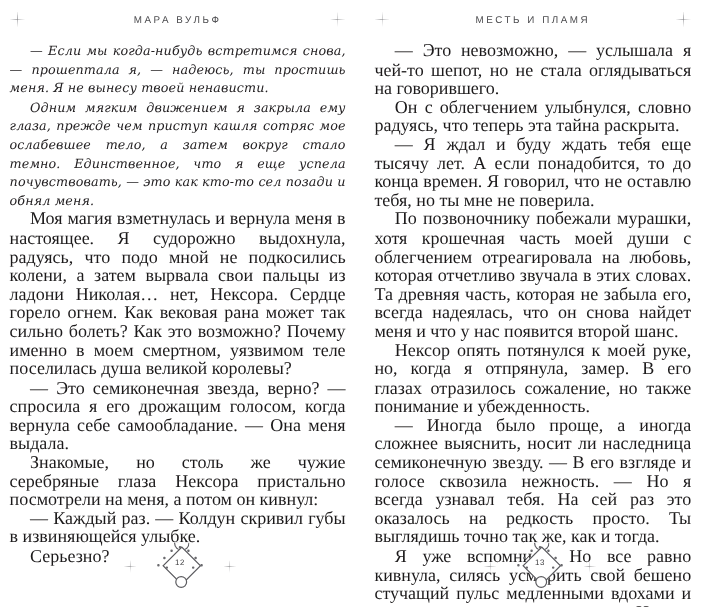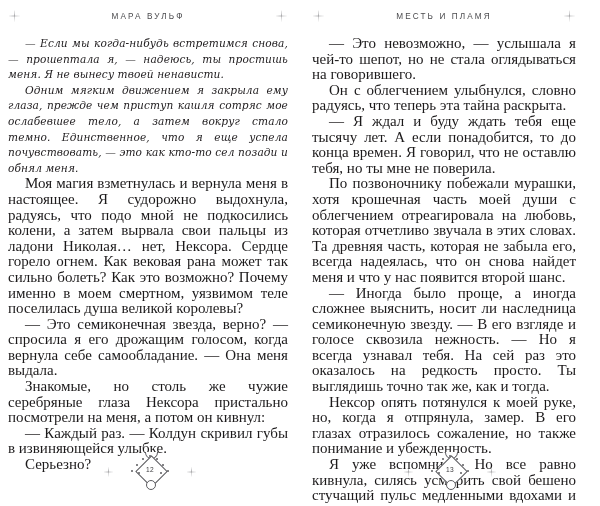--- a/index.html
+++ b/index.html
@@ -221,22 +221,22 @@
       <span class="spark"></span>
       <span class="runhead-title">МЕСТЬ И ПЛАМЯ</span>
       <span class="spark"></span>
     </div>
 
     <div class="textblock">
       <p class="para">— Это невозможно, — услышала я чей-то шепот, но не стала оглядываться на говорившего.</p>
       <p class="para">Он с облегчением улыбнулся, словно радуясь, что теперь эта тайна раскрыта.</p>
       <p class="para">— Я ждал и буду ждать тебя еще тысячу лет. А если понадобится, то до конца времен. Я говорил, что не оставлю тебя, но ты мне не поверила.</p>
       <p class="para">По позвоночнику побежали мурашки, хотя крошечная часть моей души с облегчением отреагировала на любовь, которая отчетливо звучала в этих словах. Та древняя часть, которая не забыла его, всегда надеялась, что он снова найдет меня и что у нас появится второй шанс.</p>
+      <p class="para">Нексор опять потянулся к моей руке, но, когда я отпрянула, замер. В его глазах отразилось сожаление, но также понимание и убежденность.</p>
       <p class="para">— Иногда было проще, а иногда сложнее выяснить, носит ли наследница семиконечную звезду. — В его взгляде и голосе сквозила нежность. — Но я всегда узнавал тебя. На сей раз это оказалось на редкость просто. Ты выглядишь точно так же, как и тогда.</p>
-      <p class="para">Нексор опять потянулся к моей руке, но, когда я отпрянула, замер. В его глазах отразилось сожаление, но также понимание и убежденность.</p>
       <p class="para">Я уже вспомнила. Но все равно кивнула, силясь усмирить свой бешено стучащий пульс медленными вдохами и пытаясь мыслить ясно. Нексор фактически заточил душу Николая в его теле. Селеста угрожала, что каждый день будет исчезать чуть больше души стригоя, которого я любила в этой жизни. Эта ночь, которую мы прове-</p>
     </div>
 
     <div class="folio">
       <span class="spark spark-sm"></span>
       <span class="folio-orn">
         <span class="orn-crown"></span>
         <span class="diamond"></span>
         <span class="orn-ball"></span>
         <span class="orn-dot" style="left:4px;  top:18px;"></span>

